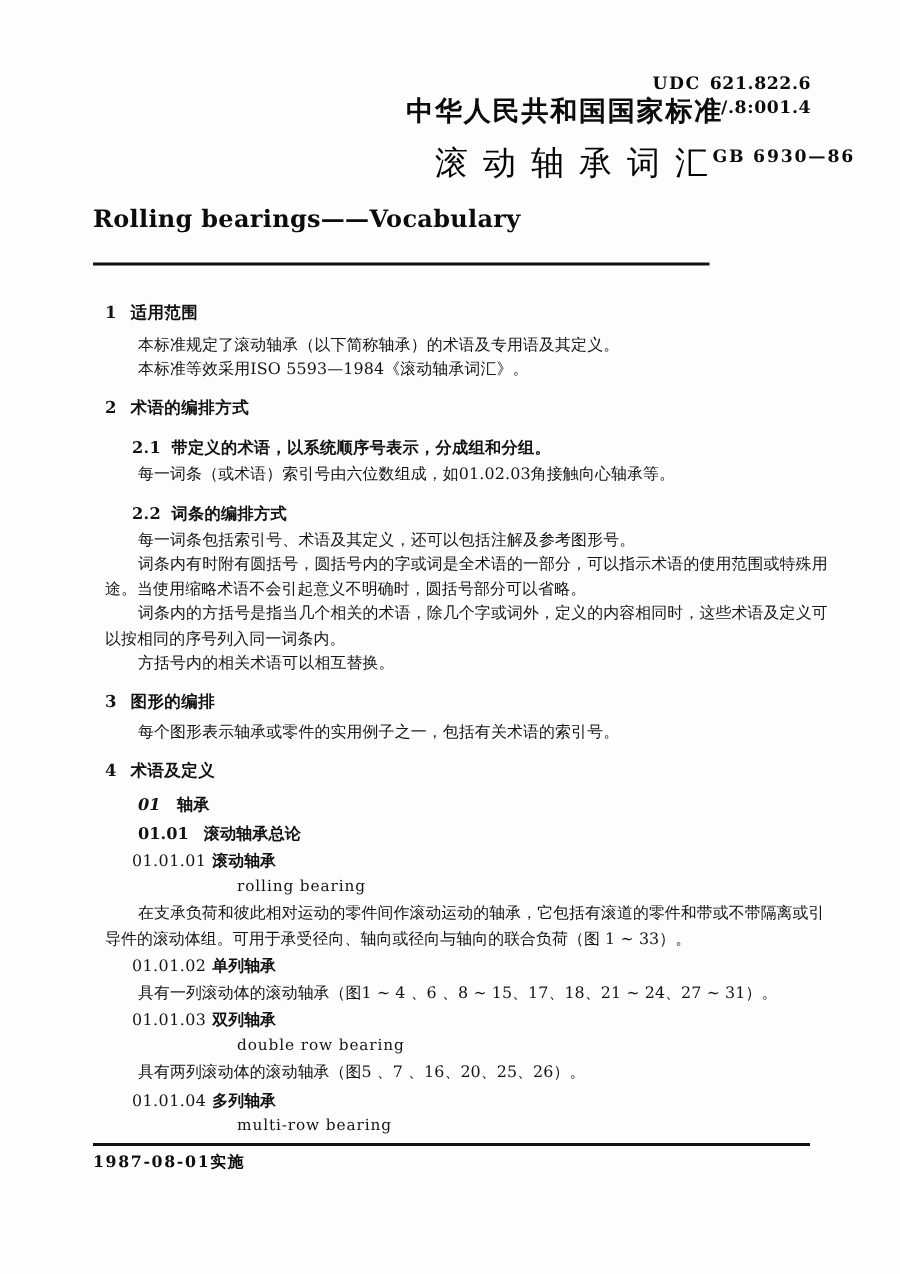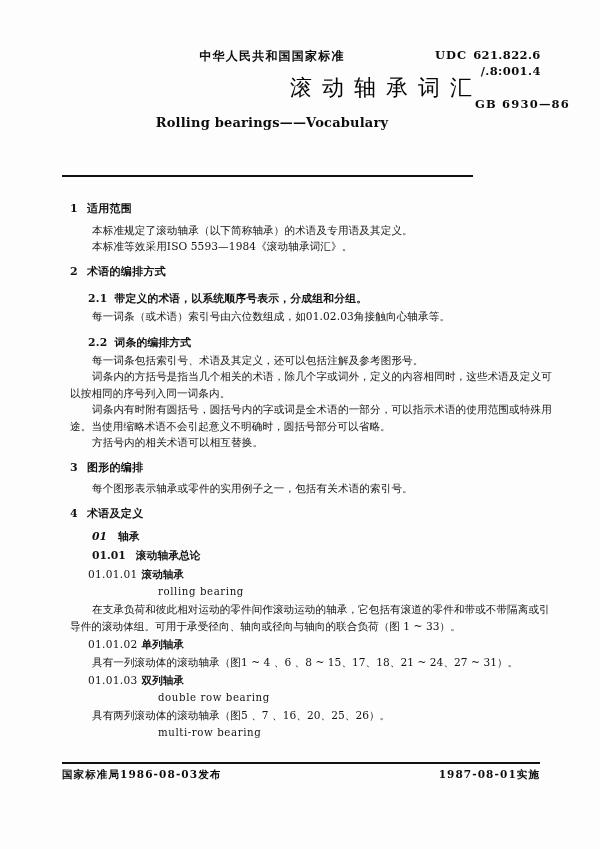--- a/index.html
+++ b/index.html
@@ -23,47 +23,48 @@
   }
 
   
   .header {
     position: absolute;
     left: 0; right: 0;
     top: 48px;
     height: 110px;
   }
   .nation-line {
-    text-align: center;
+    text-align: right;
     width: 420px;
     margin-left: 62px;
-    font-size: 12px;
+    font-size: 18px;
     font-weight: bold;
     letter-spacing: 1.2px;
     font-family: "DejaVu Serif", "Liberation Serif", serif;
     color: #0c0c0c;
+    margin-top: 14px;
   }
   .doc-title {
     text-align: right;
     width: 420px;
     margin-left: 62px;
     margin-top: 8px;
     font-size: 22px;
     font-weight: normal;
     letter-spacing: 10px;
     text-indent: 10px;
     font-family: "DejaVu Serif", "Liberation Serif", serif;
     color: #060606;
   }
   .doc-subtitle {
-    text-align: center;
+    text-align: left;
     width: 420px;
     margin-left: 62px;
     margin-top: 12px;
-    font-size: 13px;
+    font-size: 16px;
     font-weight: bold;
     font-family: "DejaVu Serif", "Liberation Serif", serif;
     letter-spacing: 0.2px;
     color: #0c0c0c;
   }
 
   .codes {
     position: absolute;
     right: 30px;
     top: 0;
@@ -238,22 +239,22 @@
 
     <div class="sub-head">
       <span class="num">2.1</span><span>带定义的术语，以系统顺序号表示，分成组和分组。</span>
     </div>
     <p class="para">每一词条（或术语）索引号由六位数组成，如01.02.03角接触向心轴承等。</p>
 
     <div class="sub-head">
       <span class="num">2.2</span><span>词条的编排方式</span>
     </div>
     <p class="para">每一词条包括索引号、术语及其定义，还可以包括注解及参考图形号。</p>
+    <p class="para">词条内有时附有圆括号，圆括号内的字或词是全术语的一部分，可以指示术语的使用范围或特殊用途。当使用缩略术语不会引起意义不明确时，圆括号部分可以省略。</p>
     <p class="para">词条内的方括号是指当几个相关的术语，除几个字或词外，定义的内容相同时，这些术语及定义可以按相同的序号列入同一词条内。</p>
-    <p class="para">词条内有时附有圆括号，圆括号内的字或词是全术语的一部分，可以指示术语的使用范围或特殊用途。当使用缩略术语不会引起意义不明确时，圆括号部分可以省略。</p>
     <p class="para">方括号内的相关术语可以相互替换。</p>
 
     <div class="sec-head">
       <span class="num">3</span><span>图形的编排</span>
     </div>
     <p class="para">每个图形表示轴承或零件的实用例子之一，包括有关术语的索引号。</p>
 
     <div class="sec-head">
       <span class="num">4</span><span>术语及定义</span>
     </div>
@@ -275,23 +276,25 @@
       <span class="num">01.01.02</span><span class="cn">单列轴承</span>
     </div>
     <p class="entry-def">具有一列滚动体的滚动轴承（图1 ~ 4 、6 、8 ~ 15、17、18、21 ~ 24、27 ~ 31）。</p>
 
     <div class="entry-head">
       <span class="num">01.01.03</span><span class="cn">双列轴承</span>
     </div>
     <div class="entry-en">double row bearing</div>
     <p class="entry-def">具有两列滚动体的滚动轴承（图5 、7 、16、20、25、26）。</p>
 
+    <div class="entry-head">
+      <span class="num">01.01.04</span><span class="cn">多列轴承</span>
+    </div>
     <div class="entry-en">multi-row bearing</div>
 
   </div>
 
   <div class="foot-rule"></div>
   <div class="footer">
-    <div>国家标准局1986-08-03发布</div>
     <div>1987-08-01实施</div>
   </div>
 
 </div>
 
 </body></html>

